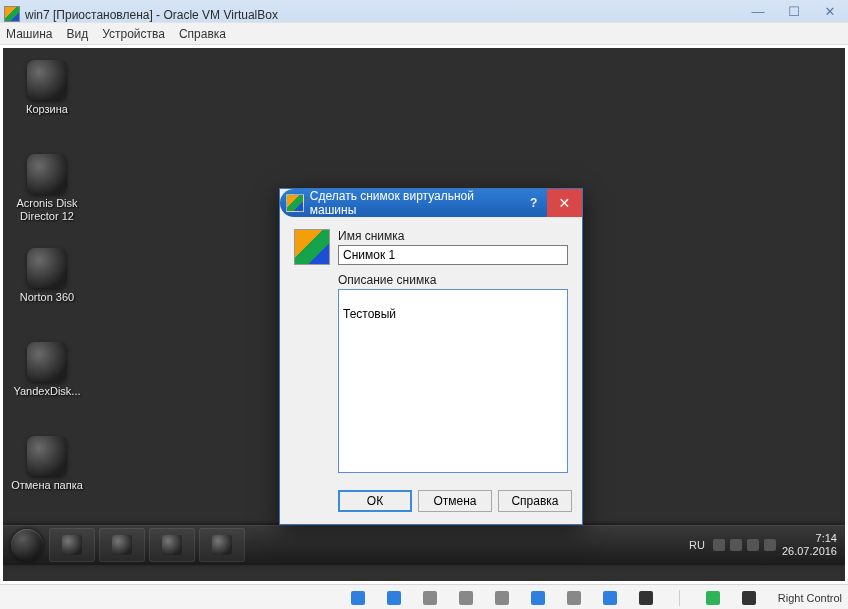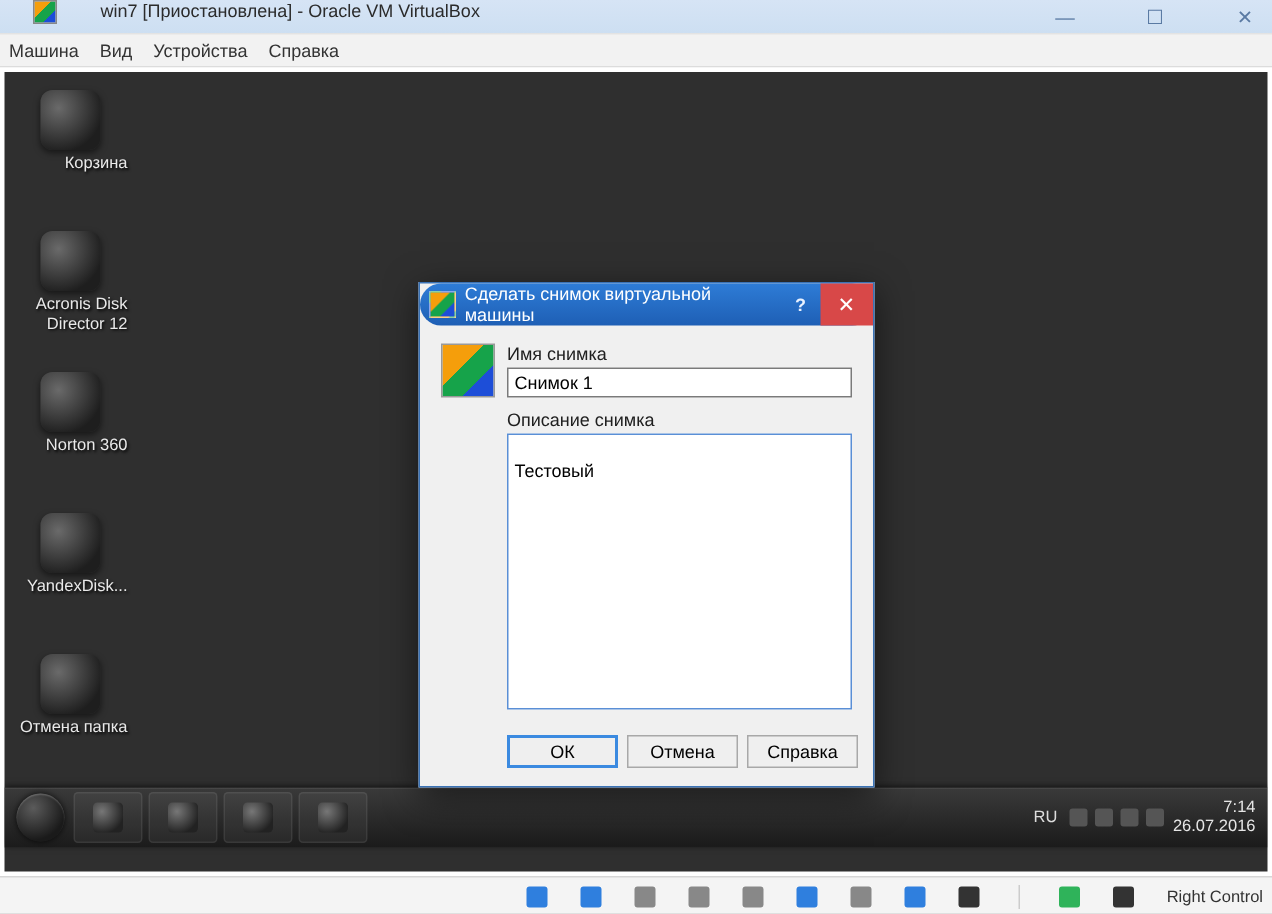--- a/index.html
+++ b/index.html
@@ -10,25 +10,24 @@
     overflow: hidden;
     font-family: "Segoe UI", Tahoma, sans-serif;
     background: #fff;
   }
 
   
   .vb-titlebar {
     height: 22px;
     background: linear-gradient(#d6e4f5, #cddff2);
     display: flex;
-    align-items: flex-start;
+    align-items: flex-end;
     font-size: 12px;
     color: #2b2b2b;
-    padding-left: 22px;
-    gap: 24px;
+    padding-left: 4px;
   }
   .vb-titlebar .vb-icon {
     width: 14px; height: 14px; margin-right: 5px;
     background: linear-gradient(135deg,#f59e0b 0 40%, #16a34a 40% 70%, #1d4ed8 70% 100%);
     border: 1px solid #888;
   }
   .vb-titlebar .spacer { flex: 1; }
   .vb-titlebar .win-btn {
     width: 36px; height: 22px; display:flex; align-items:center; justify-content:center;
     color:#5a7aa3; font-size:13px;
@@ -70,21 +69,21 @@
     color: #e9e9e9;
     font-size: 11px;
     line-height: 13px;
   }
   .desk-icon .ic {
     width: 40px; height: 40px; margin: 0 auto 3px;
     background: radial-gradient(circle at 30% 30%, #6a6a6a, #1e1e1e 75%);
     border-radius: 8px;
     box-shadow: 0 2px 4px rgba(0,0,0,.5);
   }
-  .desk-icon .lbl { text-shadow: 1px 1px 2px #000; word-wrap: break-word; text-align: right; }
+  .desk-icon .lbl { text-shadow: 1px 1px 2px #000; word-wrap: break-word; }
 
   
   .taskbar {
     position: absolute;
     left: 0; right: 0; bottom: 16px;
     height: 40px;
     background: linear-gradient(#3a3a3a, #1b1b1b);
     box-shadow: inset 0 1px 0 rgba(255,255,255,.07), 0 -1px 4px rgba(0,0,0,.6);
     display: flex;
     align-items: center;

